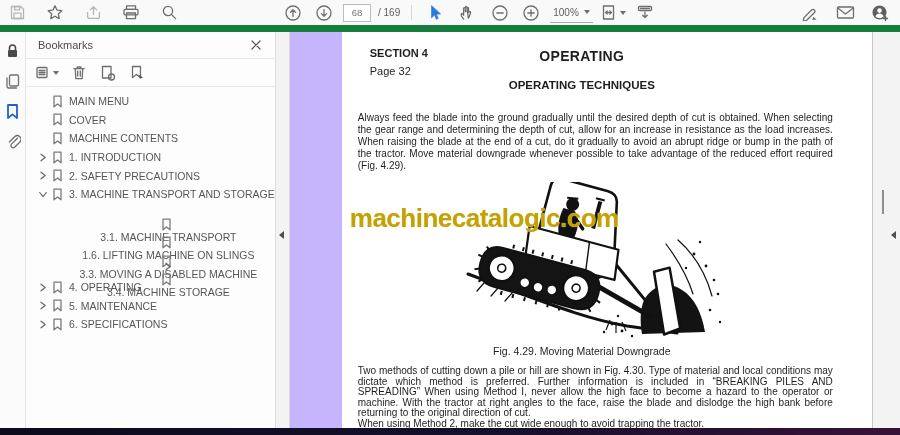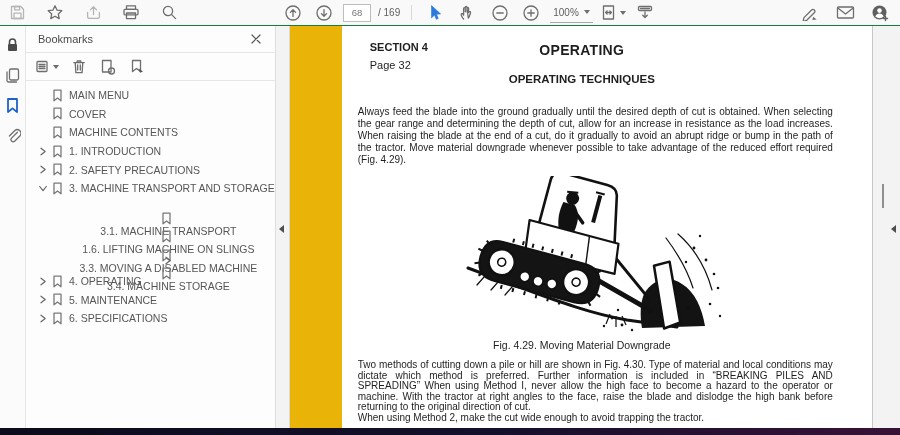--- a/index.html
+++ b/index.html
@@ -1,20 +1,20 @@
 <!DOCTYPE html>
 <html><head>
 <meta charset="utf-8">
 <style>
   html,body{margin:0;padding:0;background:#fff;}
   body{width:900px;height:435px;overflow:hidden;font-family:"Liberation Sans",sans-serif;-webkit-font-smoothing:antialiased;}
   .app{position:relative;width:900px;height:435px;display:flex;flex-direction:column;}
 
   
-  .toolbar{flex:0 0 25px;height:25px;background:#f9f9f9;border-bottom:1px solid #15803d;display:flex;align-items:center;}
+  .toolbar{flex:0 0 25px;height:25px;background:#f9f9f9;border-bottom:7px solid #15803d;display:flex;align-items:center;}
   .tb-btn{width:24px;height:21px;border:none;background:none;padding:0;display:flex;align-items:center;justify-content:center;cursor:pointer;}
   .tb-btn svg{display:block;}
   .ic{stroke:#6e6e6e;fill:none;stroke-width:1.3;stroke-linecap:round;stroke-linejoin:round;}
   .ic.dim{stroke:#b5b5b5;}
   .grp{display:flex;align-items:center;}
   .grp.left{margin-left:5px;gap:14px;}
   .grp.nav{margin-left:100px;gap:7px;}
   .grp.zoomg{margin-left:10px;gap:7px;}
   .grp.right{margin-left:auto;margin-right:8px;gap:11px;}
   .tb-divider{width:1px;height:15px;background:#d8d8d8;margin:0 4px;}
@@ -42,21 +42,21 @@
   .chev-wrap svg{display:block;}
   .chev-wrap.hidden svg{visibility:hidden;}
   .chev-wrap.expanded svg{transform:rotate(90deg);}
   .bm-ico{margin:0 6px 0 2px;flex:0 0 auto;display:flex;}
   .bm-label{font-size:10.5px;color:#565656;white-space:nowrap;}
   .bm-item.selected .bm-label{}
 
   .collapse-strip{flex:0 0 13px;background:#f3f3f3;border-right:1px solid #d9d9d9;position:relative;}
   .tri-left{width:0;height:0;border-top:4px solid transparent;border-bottom:4px solid transparent;border-right:5px solid #4d4d4d;position:absolute;top:199px;left:3px;cursor:pointer;}
 
-  .docarea{flex:1;background:#eab308;position:relative;overflow:hidden;}
+  .docarea{flex:1;background:#c4b5fd;position:relative;overflow:hidden;}
   .page{position:absolute;left:52px;top:0;width:540px;height:100%;background:#fff;color:#1e1e1e;}
 
   .rightstrip{flex:0 0 27px;background:#f3f3f3;border-left:1px solid #c7c7c7;position:relative;}
   .vthumb{position:absolute;left:9px;top:158px;width:2px;height:24px;background:#8f8f8f;cursor:pointer;}
   .rightstrip .tri-left{left:auto;right:4px;top:199px;}
 
   
   .sec-label{position:absolute;left:28px;top:15px;font-size:11px;font-weight:bold;}
   .page-label{position:absolute;left:28px;top:33px;font-size:11px;}
   .doc-title{position:absolute;left:0;right:60px;top:16px;text-align:center;font-weight:bold;font-size:14px;letter-spacing:.3px;}
@@ -437,20 +437,21 @@
     </div>
 
     <div class="docarea">
       <div class="page">
         <div class="sec-label">SECTION 4</div>
         <div class="page-label">Page 32</div>
         <div class="doc-title">OPERATING</div>
         <div class="doc-subtitle">OPERATING TECHNIQUES</div>
         <div class="para para1">Always feed the blade into the ground gradually until the desired depth of cut is obtained. When selecting the gear range and determining the depth of cut, allow for an increase in resistance as the load increases. When raising the blade at the end of a cut, do it gradually to avoid an abrupt ridge or bump in the path of the tractor. Move material downgrade whenever possible to take advantage of the reduced effort required (Fig. 4.29).</div>
 
+        <div class="watermark">machinecatalogic.com</div>
 
         <div class="figure">
           <svg viewBox="0 0 270 160">
             <g stroke="#111" fill="none" stroke-linecap="round">
 
               <path d="M6 92 L60 112 C95 125 130 138 165 144 L215 151" stroke-width="3"></path>
               <path d="M22 101l-7 8M36 106l-7 8M50 111l-7 8" stroke-width="1.2"></path>
 
               <path d="M216 58 C232 72 244 92 250 114" stroke-width="1.2"></path>
               <path d="M204 62 C216 78 226 96 231 112" stroke-width="1.2"></path>

